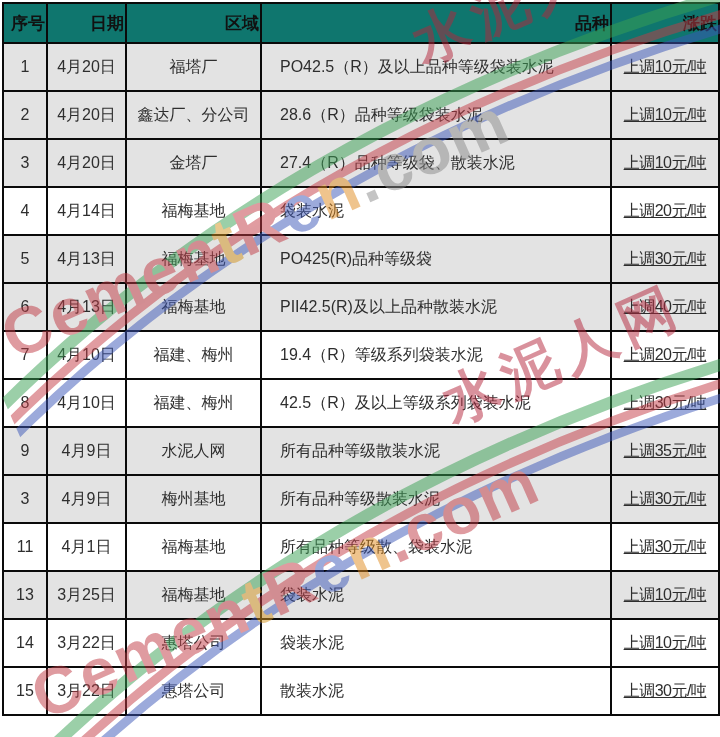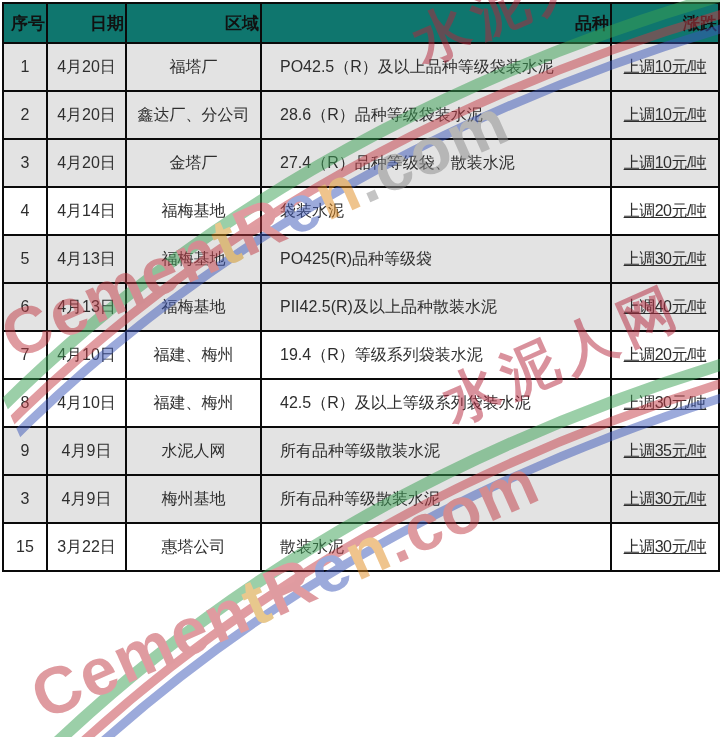--- a/index.html
+++ b/index.html
@@ -160,20 +160,41 @@
           <td class="col-change">上调35元/吨</td>
         </tr>
         <tr class="shaded">
           <td class="col-no">3</td>
           <td class="col-date">4月9日</td>
           <td class="col-region">梅州基地</td>
           <td class="col-product">所有品种等级散装水泥</td>
           <td class="col-change">上调30元/吨</td>
         </tr>
         <tr>
+          <td class="col-no">11</td>
+          <td class="col-date">4月1日</td>
+          <td class="col-region">福梅基地</td>
+          <td class="col-product">所有品种等级散、袋装水泥</td>
+          <td class="col-change">上调30元/吨</td>
+        </tr>
+        <tr class="shaded">
+          <td class="col-no">13</td>
+          <td class="col-date">3月25日</td>
+          <td class="col-region">福梅基地</td>
+          <td class="col-product">袋装水泥</td>
+          <td class="col-change">上调10元/吨</td>
+        </tr>
+        <tr>
+          <td class="col-no">14</td>
+          <td class="col-date">3月22日</td>
+          <td class="col-region">惠塔公司</td>
+          <td class="col-product">袋装水泥</td>
+          <td class="col-change">上调10元/吨</td>
+        </tr>
+        <tr>
           <td class="col-no">15</td>
           <td class="col-date">3月22日</td>
           <td class="col-region">惠塔公司</td>
           <td class="col-product">散装水泥</td>
           <td class="col-change">上调30元/吨</td>
         </tr>
       </tbody>
   </table>
 </div>
 

